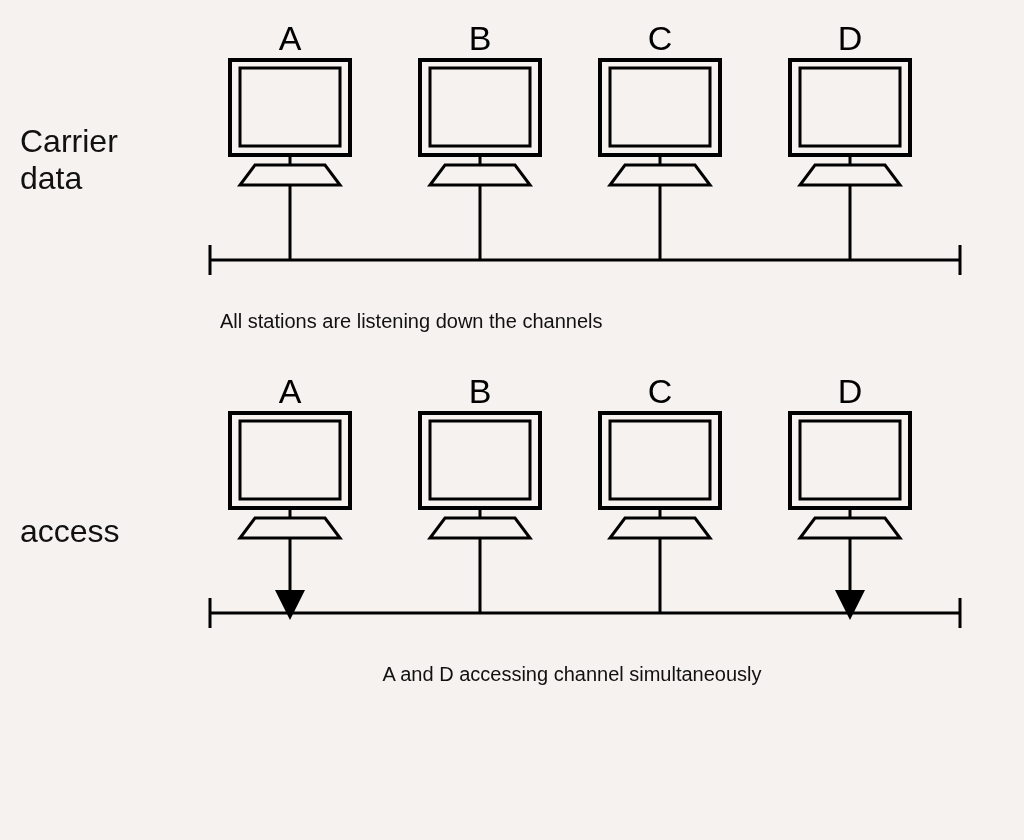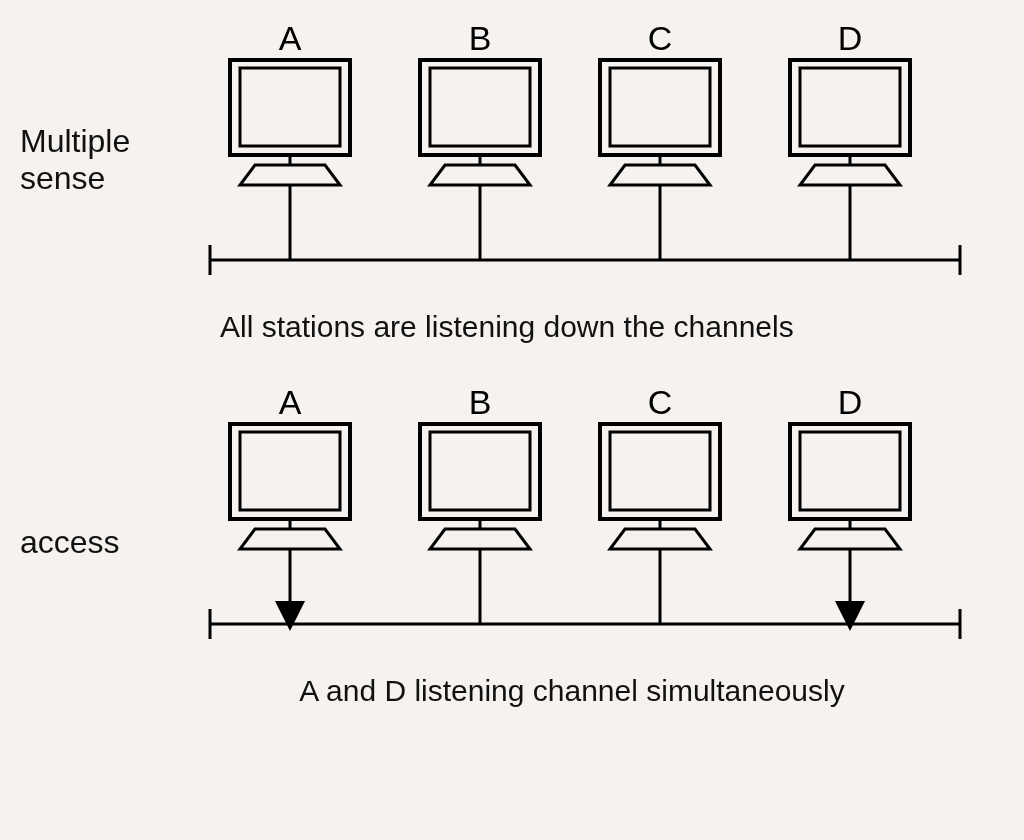--- a/index.html
+++ b/index.html
@@ -23,34 +23,34 @@
     font-size: 32px;
     line-height: 1.15;
     padding-right: 10px;
   }
   .stage {
     flex: 1 1 auto;
     position: relative;
   }
   .captionrow {
     margin-left: 200px;
-    font-size: 30px;
+    font-size: 20px;
     text-align: left;
     margin-bottom: 40px;
   }
   .captionrow.center { text-align: center; margin-left: 160px; margin-right: 40px;}
   svg { display:block; }
 </style>
 </head>
 <body>
 
 <div class="section">
   <div class="label">
-    <span>Multiple</span><br>
-    <span>sense</span>
+    <span>Carrier</span><br>
+    <span>data</span>
   </div>
   <div class="stage">
     <svg width="790" height="280" viewBox="0 0 790 280">
 
       <text x="90" y="30" font-size="34" text-anchor="middle">A</text>
       <text x="280" y="30" font-size="34" text-anchor="middle">B</text>
       <text x="460" y="30" font-size="34" text-anchor="middle">C</text>
       <text x="650" y="30" font-size="34" text-anchor="middle">D</text>
 
       <defs>
@@ -128,14 +128,14 @@
       <line x1="460" y1="165" x2="460" y2="240" stroke="#000" stroke-width="3"></line>
       <line x1="650" y1="165" x2="650" y2="232" stroke="#000" stroke-width="3" marker-end="url(#arrowhead)"></line>
 
       <line x1="10" y1="240" x2="760" y2="240" stroke="#000" stroke-width="3"></line>
       <line x1="10" y1="225" x2="10" y2="255" stroke="#000" stroke-width="3"></line>
       <line x1="760" y1="225" x2="760" y2="255" stroke="#000" stroke-width="3"></line>
     </svg>
   </div>
 </div>
 <div class="captionrow center">
-  <span>A and D listening channel simultaneously</span><br>
+  <span>A and D accessing channel simultaneously</span><br>
 </div>
 
 </body></html>

